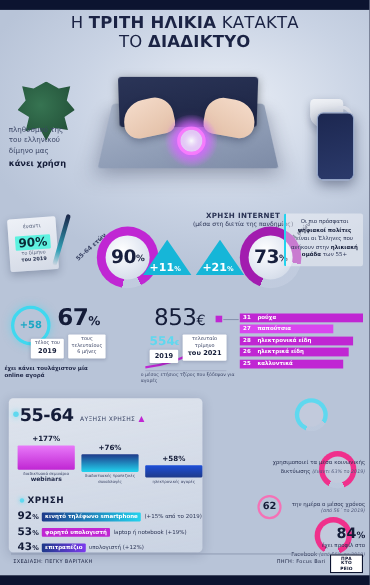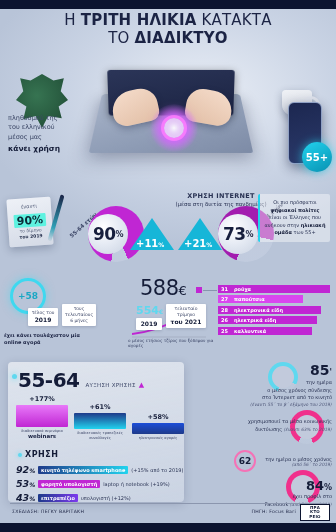--- a/index.html
+++ b/index.html
@@ -111,21 +111,21 @@
   .notepad .np2 { display:inline-block; background:#5ef2e0; color:#0b2b38;
     font-weight:bold; font-size:11px; padding:0 3px; margin:1px 0; border-radius:1px;}
   .notepad .np3 { font-size:4.5px; color:#5b657f; line-height:1.3; }
   .notepad .np3 b { color:#26304d; }
   .pen { position:absolute; left:54px; top:2px; width:4px; height:48px;
     background:linear-gradient(180deg,#1b2547,#2f9fb5 70%,#cfd6e2);
     border-radius:2px; transform:rotate(16deg); }
 
   .donut {
     position:absolute; width:56px; height:56px; border-radius:50%;
-    display:flex; align-items:center; justify-content:flex-start;
+    display:flex; align-items:center; justify-content:center;
   }
   .donut .inner {
     width:40px; height:40px; border-radius:50%;
     background: radial-gradient(circle at 38% 34%, #ffffff 0%, #e6ebf4 45%, #c9d2e1 100%);
     display:flex; align-items:center; justify-content:center;
     color:#171f3d; font-weight:bold; font-size:17px; letter-spacing:-.5px;
   }
   .donut .inner sup { font-size:8px; font-weight:bold; }
   .donut.d90 { left:88px; top:14px;
     background: conic-gradient(from 190deg, #c026d3 0% 90%, rgba(200,210,228,.55) 90% 100%); }
@@ -188,39 +188,39 @@
   .dotline { position:absolute; left:203px; top:14px; width:14px; height:1px; background:#8894ae; }
   .dotsq { position:absolute; left:196px; top:11px; width:6px; height:6px; background:#c026d3; }
 
   
   .panel {
     position:absolute; left:8px; top:362px; width:176px; height:140px;
     background:linear-gradient(170deg, rgba(255,255,255,.55), rgba(236,240,247,.35));
     border-radius:4px; box-shadow:0 2px 10px rgba(25,35,65,.18);
   }
   .panel-head { position:absolute; left:10px; top:6px; display:flex; align-items:baseline; }
-  .panel-head .big { font-size:20px; font-weight:bold; color:#141c38; letter-spacing:-.5px;}
+  .panel-head .big { font-size:16px; font-weight:bold; color:#141c38; letter-spacing:-.5px;}
   .panel-head .sub { font-size:5.5px; color:#3b4566; margin-left:6px; letter-spacing:.3px;}
   .panel-head .arw { color:#c026d3; font-size:7px; margin-left:3px; }
   .dot-blue { position:absolute; left:4px; top:12px; width:5px;height:5px;border-radius:50%;
     background:#5fd8ef; box-shadow:0 0 6px #5fd8ef;}
 
   .bars { position:absolute; left:8px; top:30px; width:168px; height:48px; display:flex; align-items:flex-end; gap:6px;}
   .barcol { flex:1; text-align:center; }
   .barcol .v { font-size:6.5px; font-weight:bold; color:#141c38; margin-bottom:2px;text-align:center; }
   .barcol .rect { width:100%; border-radius:1px; }
   .barcol .cap { font-size:3.6px; line-height:1.25; color:#3b4566; margin-top:2px; }
   .barcol .cap b { font-size:5.5px; color:#1d2545; display:block; }
 
   .usehead { position:absolute; left:10px; top:88px; font-size:8px; font-weight:bold; color:#141c38; letter-spacing:.5px;}
   .usehead .d { display:inline-block; width:4px;height:4px;border-radius:50%;background:#5fd8ef;
     margin-right:3px; vertical-align:middle; box-shadow:0 0 5px #5fd8ef;}
   .userow { position:absolute; left:8px; display:flex; align-items:center; font-size:5px; color:#2b3454;}
   .userow .pc { font-weight:bold; font-size:9.5px; color:#141c38; width:22px; }
-  .userow .pc span{font-size:6px;font-style:italic;}
+  .userow .pc span{font-size:6px;}
   .userow .hl { font-weight:bold; color:#fff; padding:1px 3px; border-radius:1px; margin-right:3px;}
   .userow.u1 { top:102px; } .userow.u2 { top:116px; } .userow.u3 { top:130px; }
 
   
   .rstat { position:absolute; color:#2b3454; }
   .r85 { left:190px; top:362px; width:142px; text-align:right; }
   .r85 .num { font-size:14px; font-weight:bold; color:#141c38; }
   .r85 .num span{font-size:8px;}
   .r85 .t { font-size:5px; line-height:1.5; margin-top:1px;}
   .r85 .t i { font-style:italic; font-size:4.4px; color:#50597a; display:block;}
@@ -275,28 +275,27 @@
 
   <div class="hero">
     <div class="plant"></div>
     <div class="laptop"></div>
     <div class="laptop-screen"></div>
     <div class="hand l"></div>
     <div class="hand r"></div>
     <div class="glow-ring"></div>
     <div class="mug"></div>
     <div class="phone-card"></div>
-    <div class="badge55">55+</div>
   </div>
 
   <div class="stat94">
     <div class="desc">
       <div>πληθυσμού της</div>
       <div>του ελληνικού</div>
-      <div>μέσος μας</div>
+      <div>δίμηνο μας</div>
       <b>κάνει χρήση</b>
     </div>
   </div>
 
   <div class="band">
     <div class="band-head">
       <div class="t1">ΧΡΗΣΗ INTERNET</div>
       <div class="t2">(μέσα στη διετία της πανδημίας)</div>
     </div>
 
@@ -336,25 +335,26 @@
       <span>οι Έλληνες που</span>
       <span>ανήκουν στην</span>
       <b>ηλικιακή</b>
       <b>ομάδα</b>
       <span> των 55+</span>
     </div>
   </div>
 
   <div class="band2">
     <div class="ring58">+58</div>
+    <div class="s67"><span style="font-size:21px">67</span><span>%</span></div>
     <div class="tag g1"><span>τέλος του</span><br><b>2019</b></div>
     <div class="tag g2">τους τελευταίους 6 μήνες</div>
     <div class="cap-left"><span>έχει κάνει τουλάχιστον μία</span><br><span>online αγορά</span></div>
 
-    <div class="s853"><span style="font-size:21px">588</span><span>€</span></div>
+    <div class="s853"><span style="font-size:21px">853</span><span>€</span></div>
     <div class="s554"><span style="font-size:11px">554</span><span>€</span></div>
     <svg class="trendline" viewBox="0 0 74 28">
       <path d="M0,24 C18,22 30,18 44,10 L58,2" stroke="#c026d3" stroke-width="2" fill="none"></path>
       <path d="M54,1 L60,1 L59,7 Z" fill="#c026d3"></path>
       <line x1="0" y1="27" x2="74" y2="27" stroke="#9aa4bb" stroke-width=".6"></line>
     </svg>
     <div class="tag g3"><b>2019</b></div>
     <div class="tag g4"><span>τελευταίο</span><br><span>τρίμηνο</span><br><b>του 2021</b></div>
     <div class="cap-mid">ο μέσος ετήσιος τζίρος που ξόδεψαν για αγορές</div>
 
@@ -402,21 +402,21 @@
       <span class="arw">▲</span>
     </div>
 
     <div class="bars">
       <div class="barcol">
         <div class="v">+177%</div>
         <div class="rect" style="height:22px;background:linear-gradient(180deg,#e879f9,#c026d3)"></div>
         <div class="cap"><span>διαδικτυακά σεμινάρια</span><b>webinars</b></div>
       </div>
       <div class="barcol">
-        <div class="v">+61%</div>
+        <div class="v">+76%</div>
         <div class="rect" style="height:16px;background:linear-gradient(180deg,#1e3a8a,#22d3ee)"></div>
         <div class="cap">διαδικτυακές τραπεζικές συναλλαγές</div>
       </div>
       <div class="barcol">
         <div class="v">+58%</div>
         <div class="rect" style="height:11px;background:linear-gradient(180deg,#1d4ed8,#1e3a8a)"></div>
         <div class="cap">ηλεκτρονικές αγορές</div>
       </div>
     </div>
 
@@ -433,29 +433,20 @@
       <span>laptop ή notebook (+19%)</span>
     </div>
     <div class="userow u3">
       <span class="pc"><span style="font-size:9.5px">43</span><span>%</span></span>
       <span class="hl" style="background:linear-gradient(90deg,#1e3a8a,#7c3aed)">επιτραπέζιο</span>
       <span>υπολογιστή (+12%)</span>
     </div>
   </div>
 
   <div class="arcring" style="left:268px; top:362px;"></div>
-  <div class="rstat r85">
-    <div class="num"><span style="font-size:14px">85</span><span>'</span></div>
-    <div class="t">
-      <span>την ημέρα</span><br>
-      <span>ο μέσος χρόνος σύνδεσης</span><br>
-      <span>στο Ίντερνετ από το κινητό</span>
-      <i>(έναντι 55΄ το β΄ εξάμηνο του 2019)</i>
-    </div>
-  </div>
 
   <div class="pinkring" style="left:290px; top:410px;"></div>
   <div class="rstat r86">
     <div class="t">
       <span>χρησιμοποιεί τα μέσα κοινωνικής</span><br>
       <span>δικτύωσης </span><i style="display:inline">(έναντι 63% το 2019)</i>
     </div>
   </div>
 
   <div class="rstat r62">

